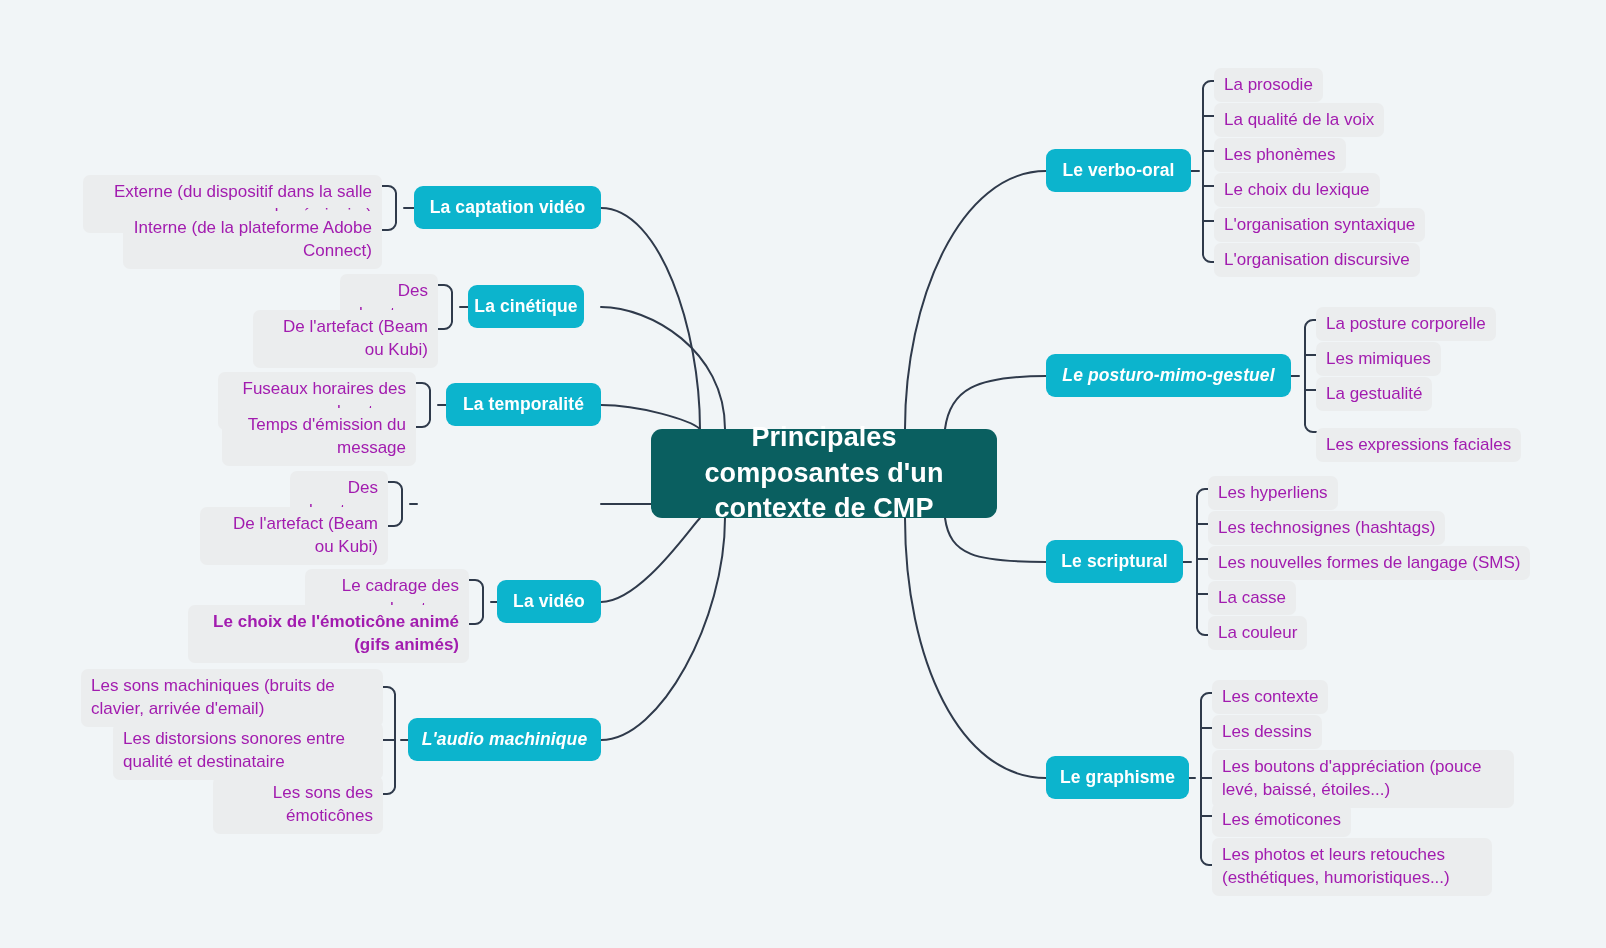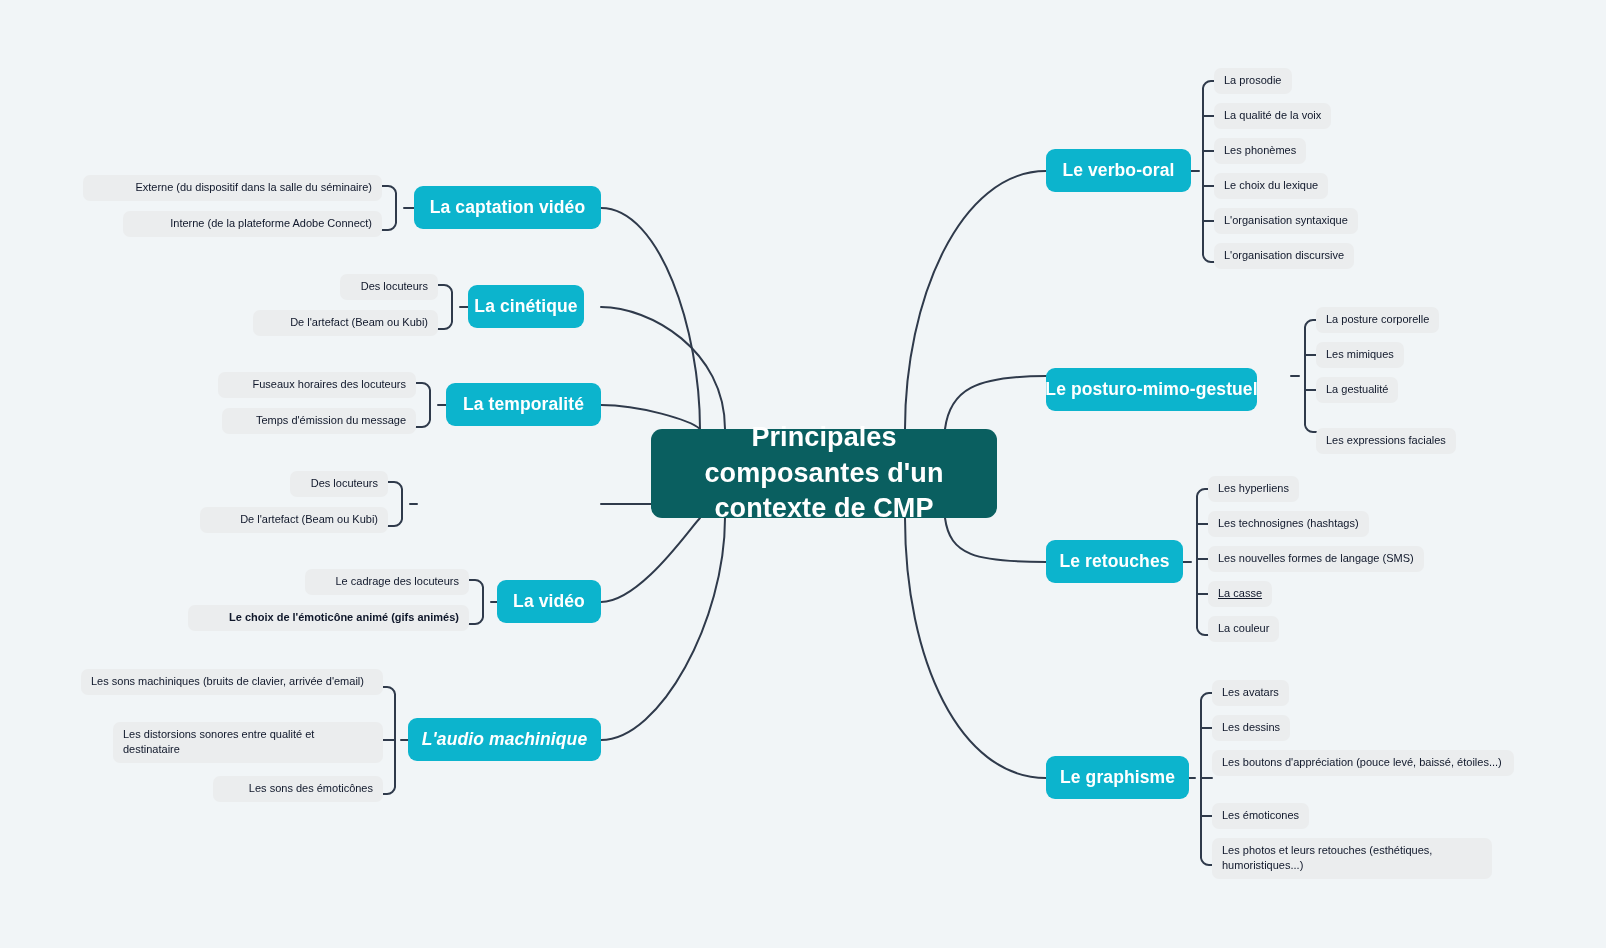--- a/index.html
+++ b/index.html
@@ -47,22 +47,22 @@
     font-size: 17.5px;
     font-weight: bold;
     padding: 19px 16px;
     border-radius: 9px;
     white-space: nowrap;
     letter-spacing: .1px;
   }
   .leaf-node {
     position: absolute;
     background: #ebedee;
-    color: #0f172a;
-    font-size: 11px;
+    color: #a21caf;
+    font-size: 17px;
     line-height: 1.38;
     padding: 5px 10px 6px 10px;
     border-radius: 7px;
     z-index: 2;
   }
   .leaf-right { text-align: left; }
   .leaf-left  { text-align: right; }
   .leaf-left.multiline { text-align: left; }
 </style>
 </head>
@@ -156,25 +156,25 @@
   <div class="node branch-node" style="left:497px; top:580px; width:104px; height:43px;">
     <span>La vidéo</span>
   </div>
   <div class="node branch-node" style="left:408px; top:718px; width:193px; height:43px;font-style:italic;">
     <span>L'audio machinique</span>
   </div>
 
   <div class="node branch-node" style="left:1046px; top:149px; width:145px; height:43px;">
     <span>Le verbo-oral</span>
   </div>
-  <div class="node branch-node" style="left:1046px; top:368px; width:211px; height:43px;">
+  <div class="node branch-node" style="left:1046px; top:354px; width:245px; height:43px;font-style:italic;">
     <span>Le posturo-mimo-gestuel</span>
   </div>
   <div class="node branch-node" style="left:1046px; top:540px; width:137px; height:43px;">
-    <span>Le retouches</span>
+    <span>Le scriptural</span>
   </div>
   <div class="node branch-node" style="left:1046px; top:756px; width:143px; height:43px;">
     <span>Le graphisme</span>
   </div>
 
   <div class="leaf-node leaf-left" style="left:83px; top:175px; width:299px;">
     <span>Externe (du dispositif dans la salle du séminaire)</span>
   </div>
   <div class="leaf-node leaf-left" style="left:123px; top:211px; width:259px;">
     <span>Interne (de la plateforme Adobe Connect)</span>
@@ -252,29 +252,29 @@
 
   <div class="leaf-node leaf-right" style="left:1208px; top:476px;">
     <span>Les hyperliens</span>
   </div>
   <div class="leaf-node leaf-right" style="left:1208px; top:511px;">
     <span>Les technosignes (hashtags)</span>
   </div>
   <div class="leaf-node leaf-right" style="left:1208px; top:546px;">
     <span>Les nouvelles formes de langage (SMS)</span>
   </div>
-  <div class="leaf-node leaf-right" style="left:1208px; top:581px;text-decoration:underline;">
+  <div class="leaf-node leaf-right" style="left:1208px; top:581px;">
     <span>La casse</span>
   </div>
   <div class="leaf-node leaf-right" style="left:1208px; top:616px;">
     <span>La couleur</span>
   </div>
 
   <div class="leaf-node leaf-right" style="left:1212px; top:680px;">
-    <span>Les avatars</span>
+    <span>Les contexte</span>
   </div>
   <div class="leaf-node leaf-right" style="left:1212px; top:715px;">
     <span>Les dessins</span>
   </div>
   <div class="leaf-node leaf-right" style="left:1212px; top:750px; width:302px;">
     <span>Les boutons d'appréciation (pouce levé, baissé, étoiles...)</span>
   </div>
   <div class="leaf-node leaf-right" style="left:1212px; top:803px;">
     <span>Les émoticones</span>
   </div>

